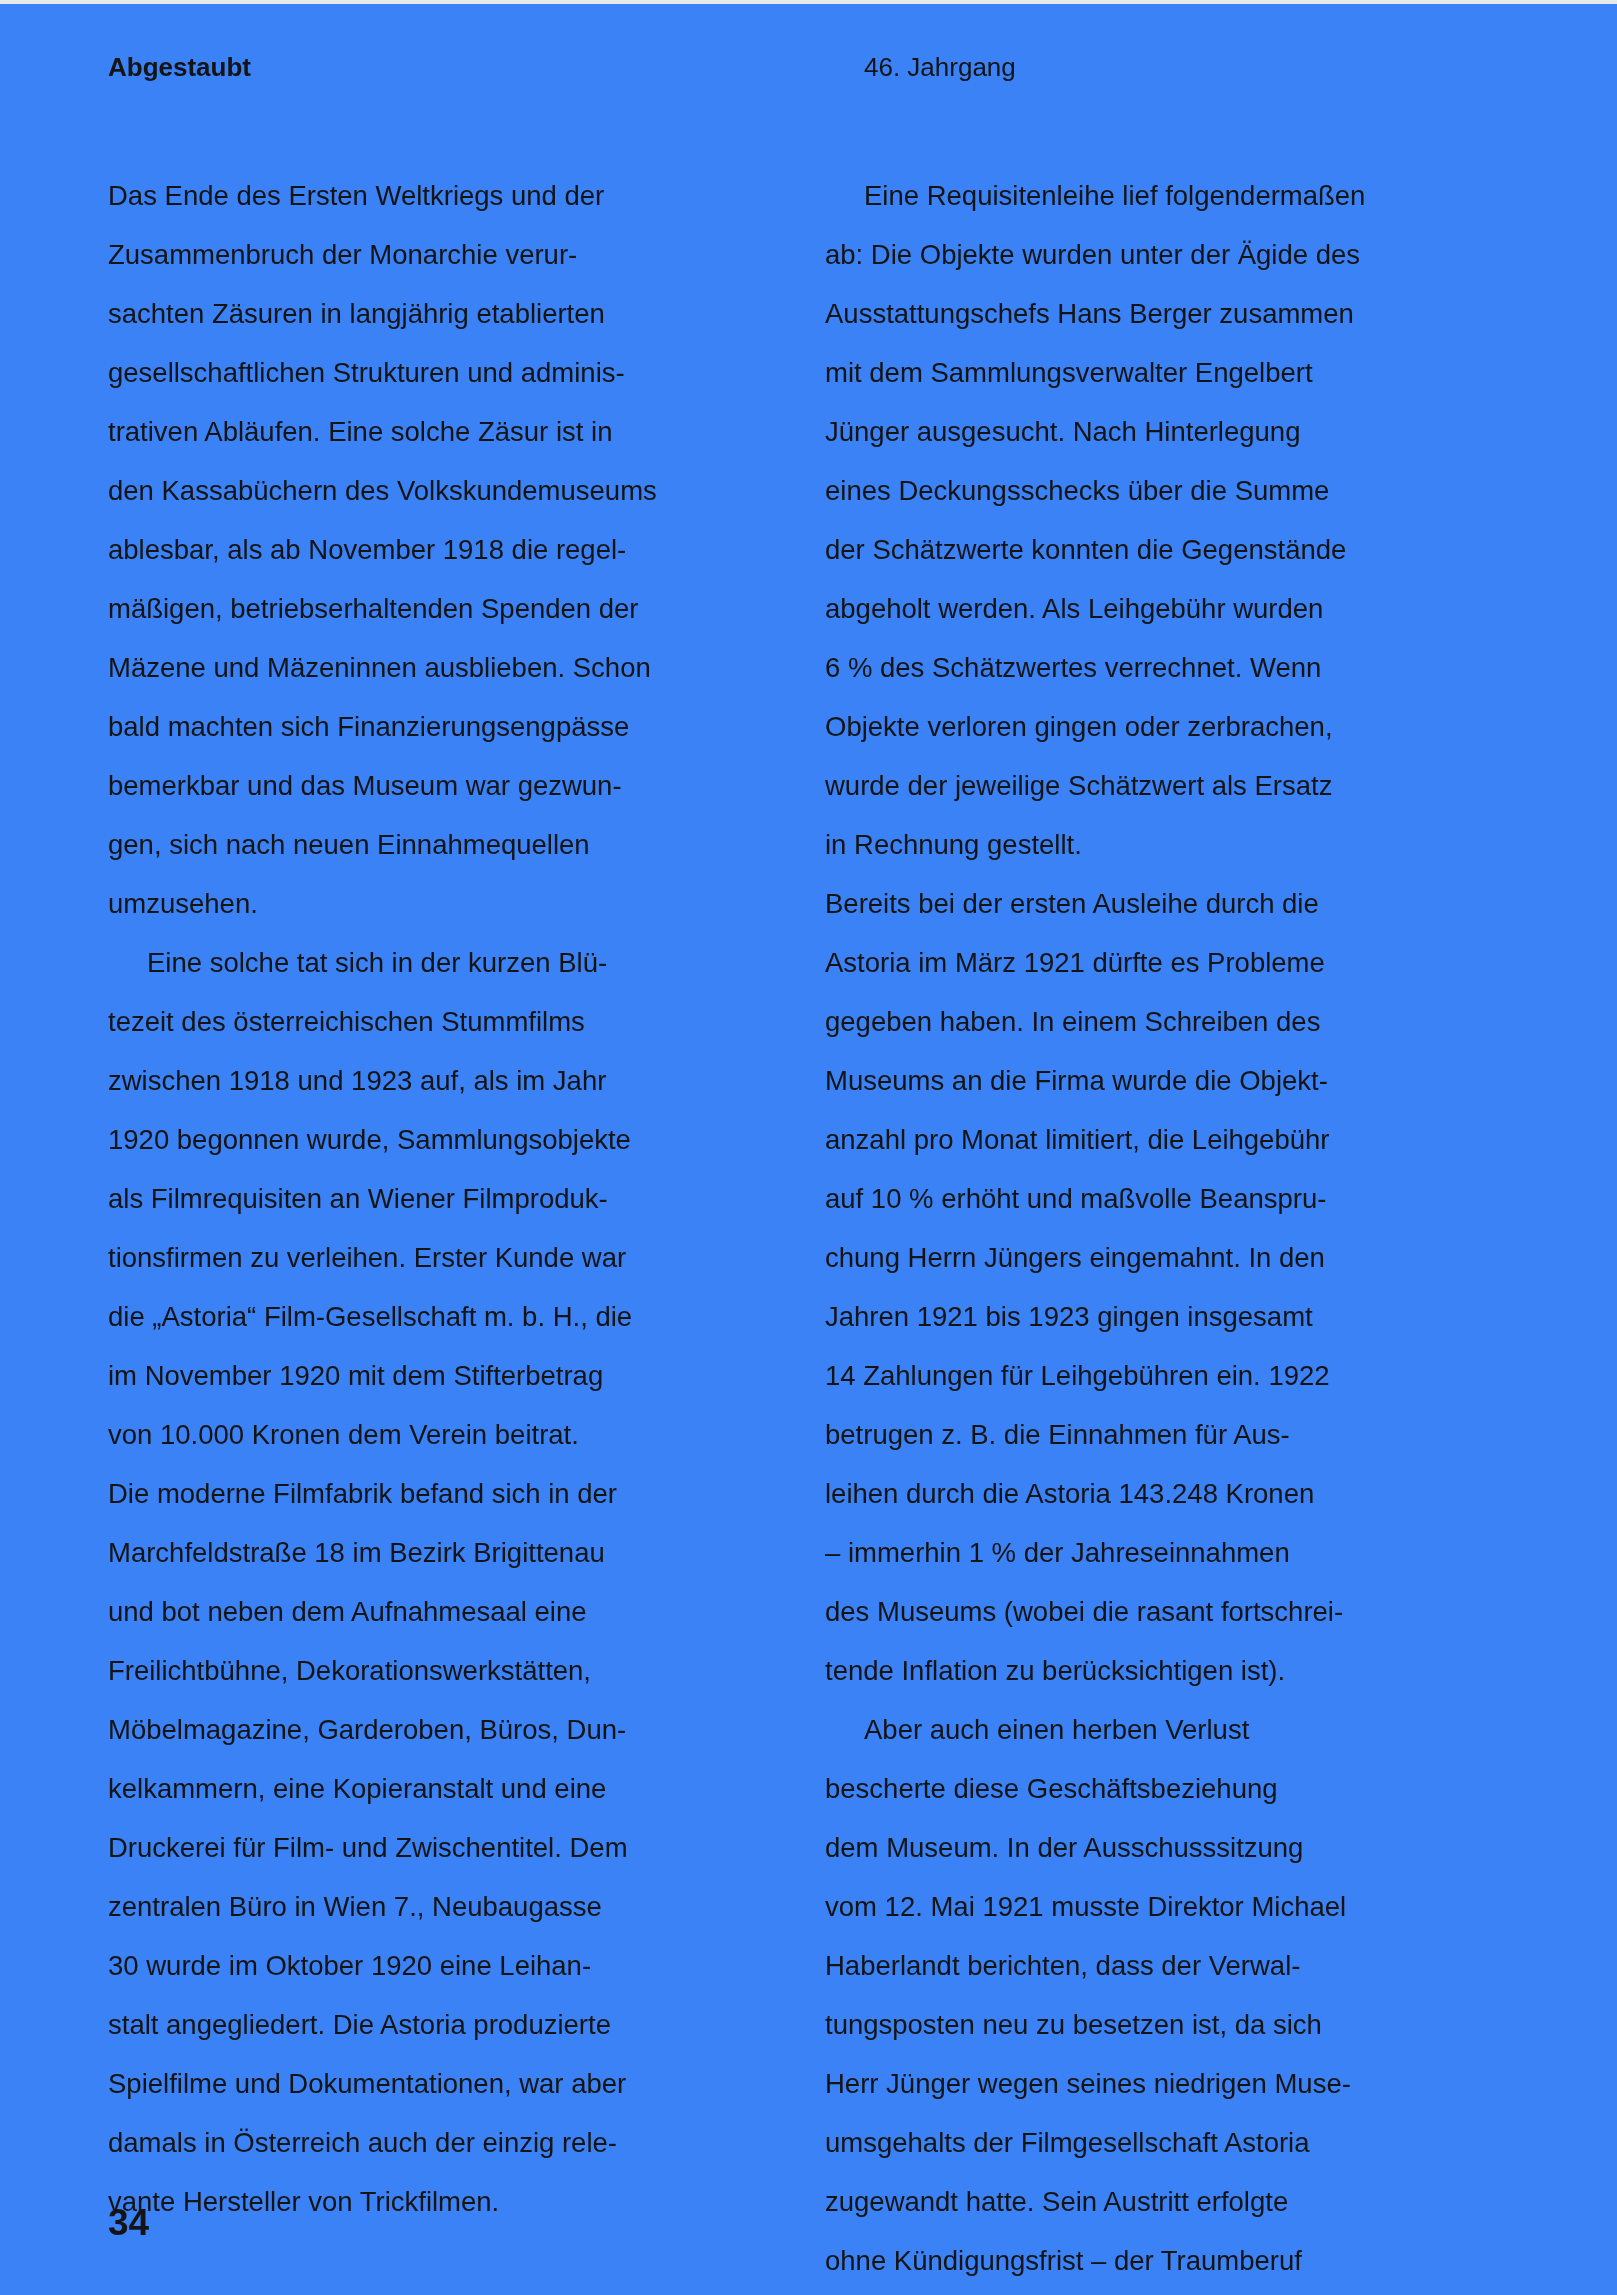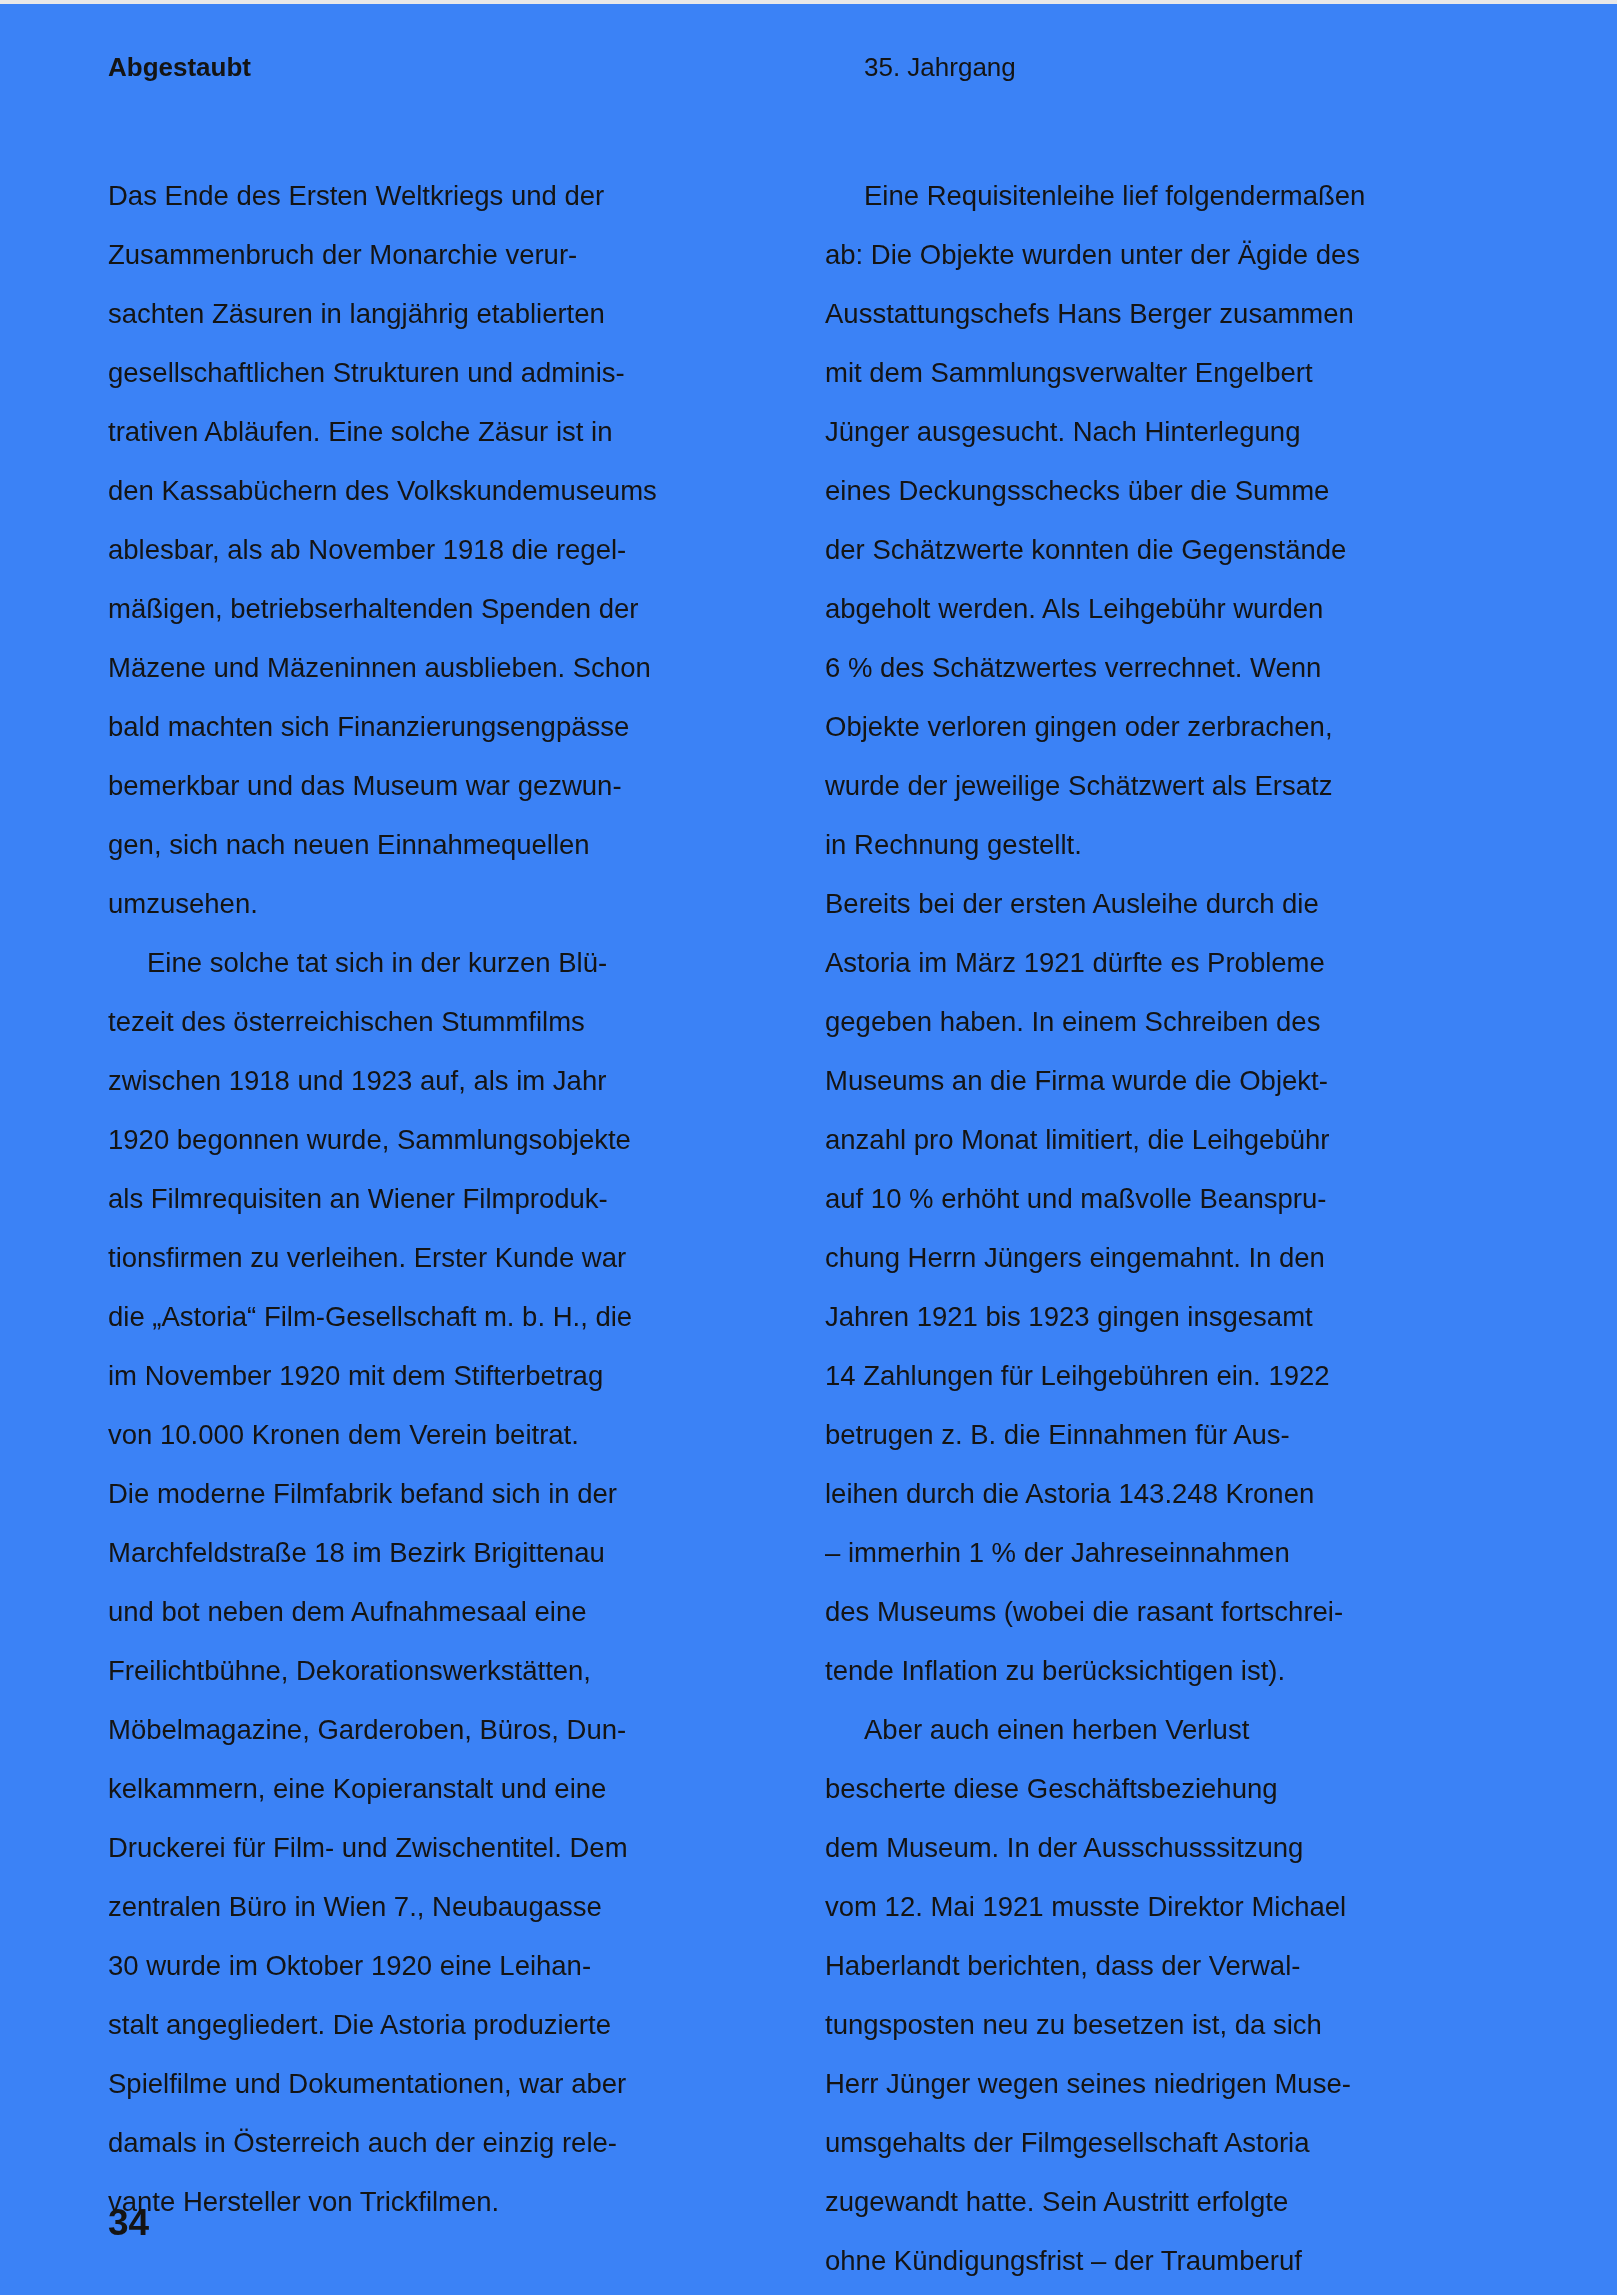--- a/index.html
+++ b/index.html
@@ -73,21 +73,21 @@
     font-weight: 700;
   }
 </style>
 </head>
 <body>
 
 <div class="page">
 
   <div class="running-head head-left">Abgestaubt</div>
 
-  <div class="running-head head-right">35. Jahrgang</div>
+  <div class="running-head head-right">46. Jahrgang</div>
 
   <div class="col col-left">
     <p class="para">Das Ende des Ersten Weltkriegs und der
 Zusammenbruch der Monarchie verur-
 sachten Zäsuren in langjährig etablierten
 gesellschaftlichen Strukturen und adminis-
 trativen Abläufen. Eine solche Zäsur ist in
 den Kassabüchern des Volkskundemuseums
 ablesbar, als ab November 1918 die regel-
 mäßigen, betriebserhaltenden Spenden der

